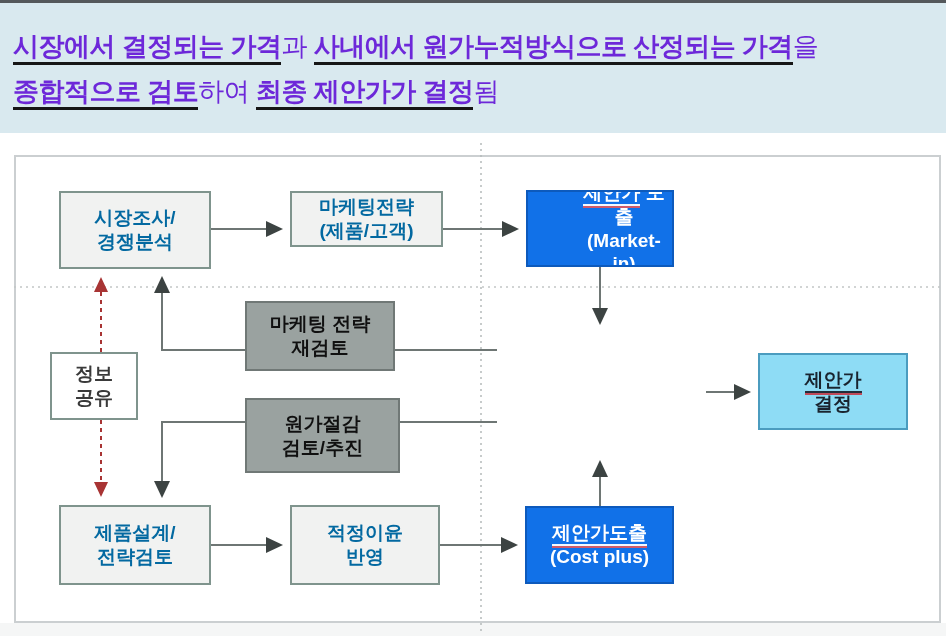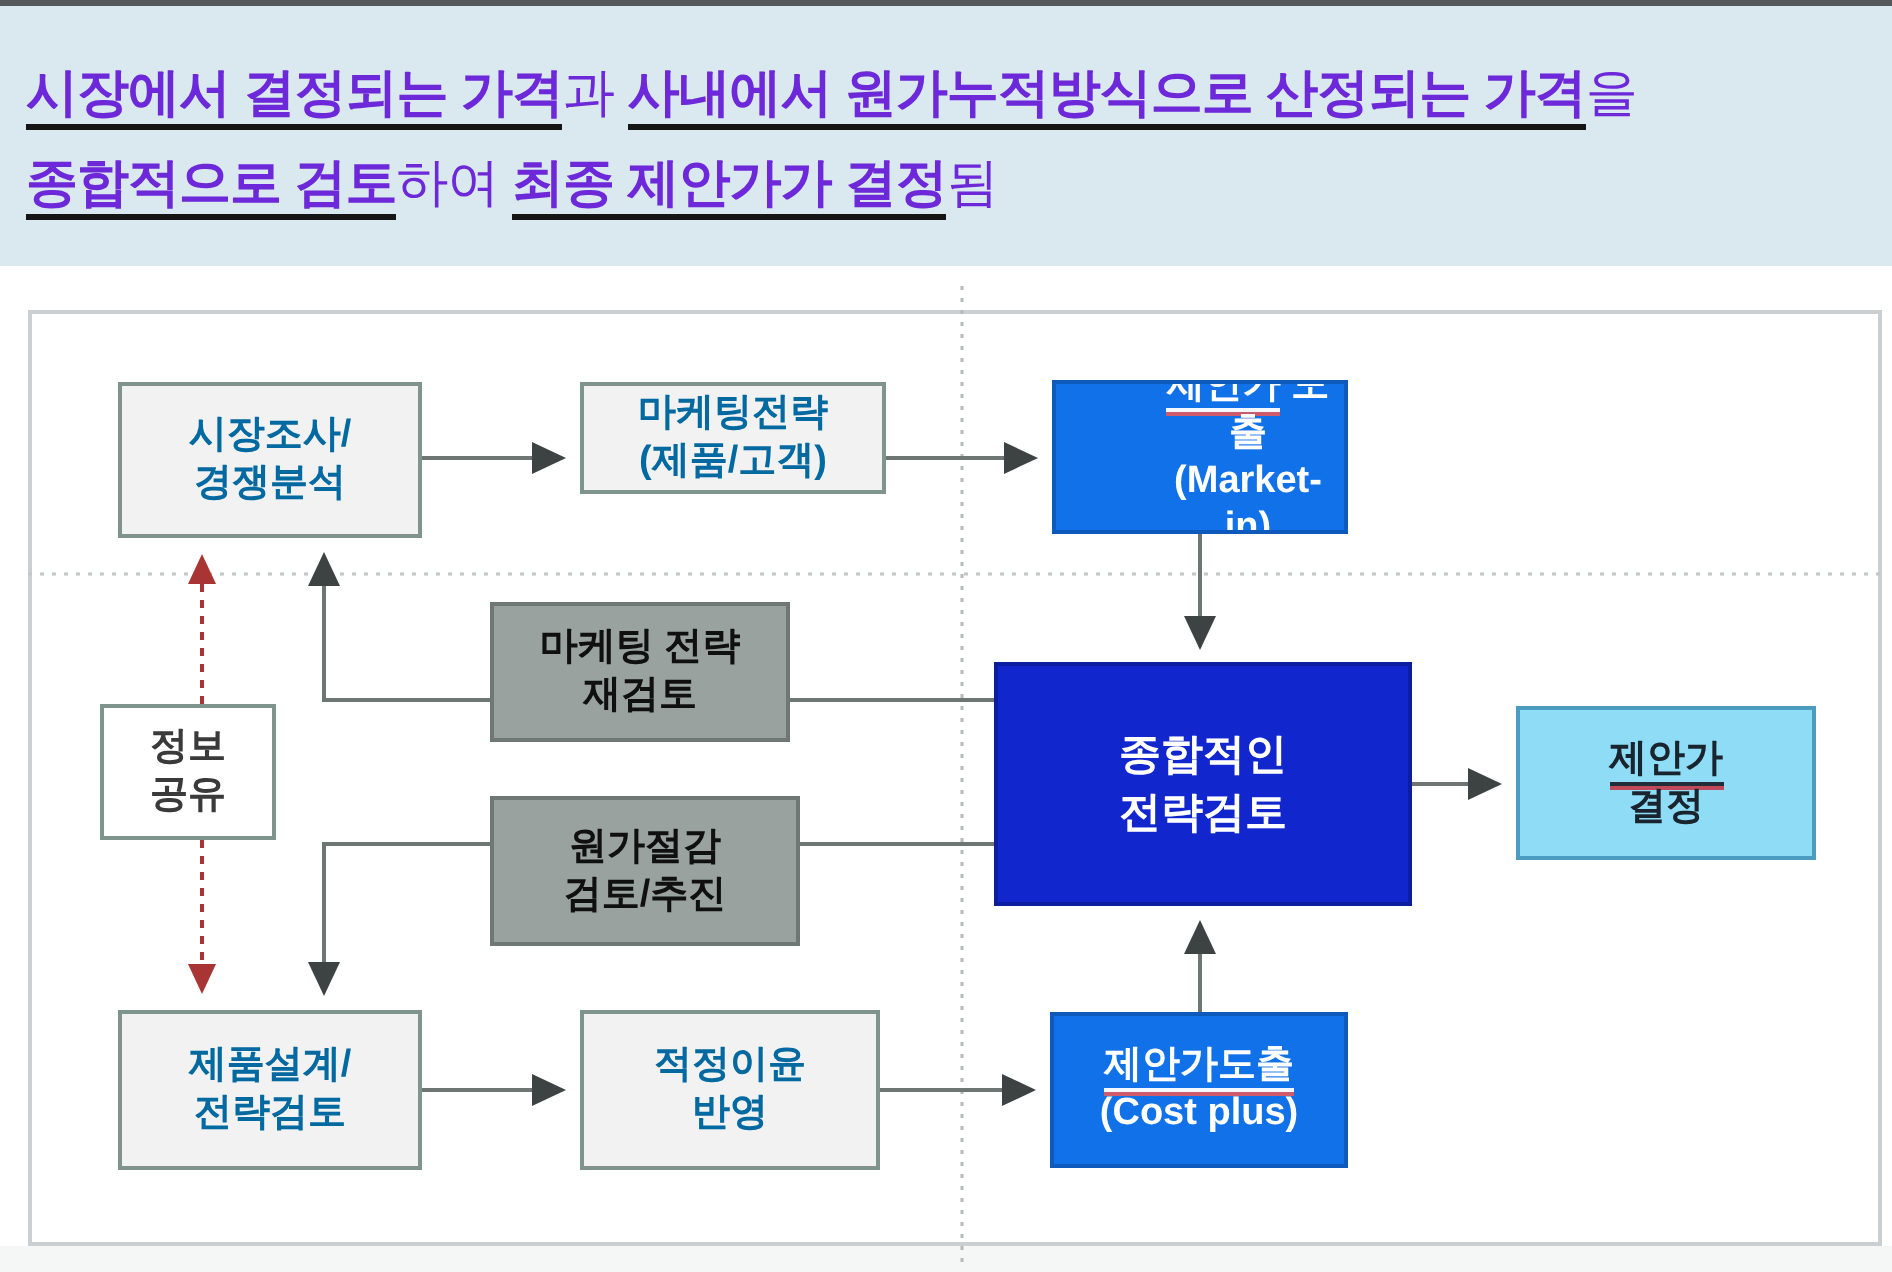--- a/index.html
+++ b/index.html
@@ -90,24 +90,20 @@
   <div class="box white" style="left:50px;top:352px;width:88px;height:68px;">
     <span>정보</span>
     <span>공유</span>
   </div>
 
   <div class="box gray" style="left:245px;top:398px;width:155px;height:75px;">
     <span>원가절감</span>
     <span>검토/추진</span>
   </div>
 
-  <div class="box navy" style="left:497px;top:331px;width:209px;height:122px;">
-    <span>종합적인</span>
-    <span>전략검토</span>
-  </div>
 
   <div class="box blue" style="left:525px;top:506px;width:149px;height:78px;">
     <span><span class="wsq">제안가도출</span><span></span></span>
     <span>(Cost plus)</span>
   </div>
 
   <div class="box sky" style="left:758px;top:353px;width:150px;height:77px;">
     <span><span class="dsq">제안가</span></span>
     <span>결정</span>
   </div>

